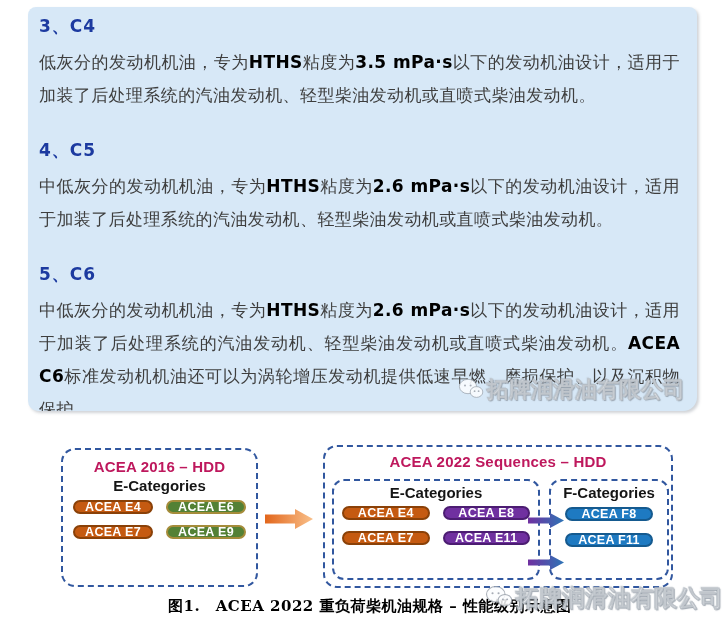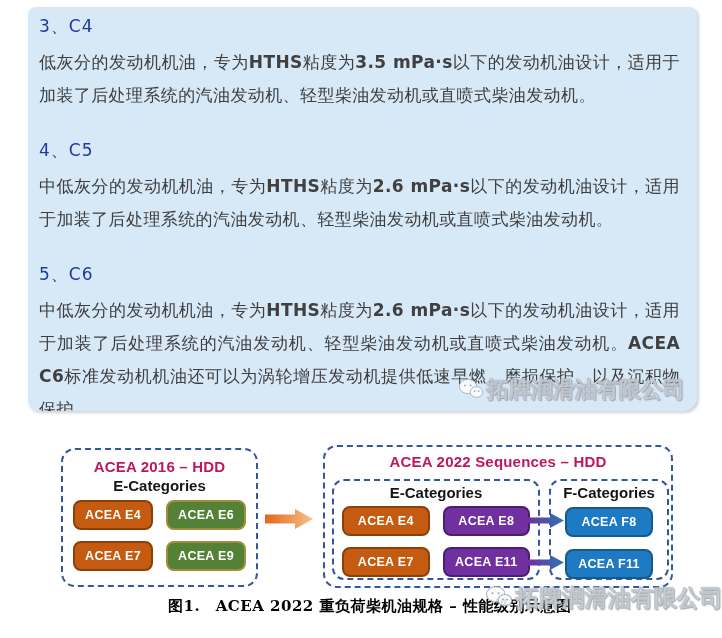--- a/index.html
+++ b/index.html
@@ -9,28 +9,28 @@
     font-family:"DejaVu Sans", sans-serif; position:relative;
   }
   
   .panel {
     position:absolute; left:28px; top:7px; width:669px; height:404px;
     background:#d7e8f7; border-radius:8px 8px 14px 10px;
     padding:8px 17px 0 11px; overflow:hidden;
     box-shadow:2px 2px 3px rgba(120,130,140,.35);
   }
   .sec h3 {
-    margin:0 0 8px 0; font-size:17px; font-weight:normal; color:#1c3aa0;
+    margin:0 0 8px 0; font-size:17px; font-weight:bold; color:#1c3aa0;
     letter-spacing:1px;
   }
   .sec p {
     margin:0 0 27px 0; font-size:17px; line-height:33px; color:#3e3e3e;
     text-align:justify; letter-spacing:.4px;
   }
-  .sec p .b { font-weight:bold; color:#404040; }
+  .sec p .b { font-weight:bold; color:#000000; }
   
   .wm {
     position:absolute; display:flex; align-items:flex-end; gap:3px;
     font-size:22px; font-weight:bold; white-space:nowrap;
     color:rgba(248,250,252,.92);
     text-shadow:1px 1px 1px rgba(140,150,160,.75), -1px -1px 1px rgba(170,178,186,.55);
     -webkit-text-stroke:.6px rgba(150,158,168,.55);
     pointer-events:none;
   }
   .wm-panel { right:12px; bottom:6px; }
@@ -47,21 +47,21 @@
     text-align:center; font-size:15px; font-weight:600; color:#151515;
     font-family:"Liberation Sans", sans-serif;
   }
   .left-box { position:absolute; left:61px; top:3px; width:197px; height:139px; padding-top:8px; }
   .left-box .box-sub { margin-top:2px; }
   .pill-grid {
     display:grid; grid-template-columns:1fr 1fr; gap:11px 13px;
     margin:6px 10px 0 10px;
   }
   .pill {
-    height:30px; border-radius:8px; display:flex; align-items:center; justify-content:center;
+    height:14px; border-radius:8px; display:flex; align-items:center; justify-content:center;
     color:#ffffff; font-weight:bold; font-size:12.5px;
     font-family:"Liberation Sans", sans-serif; letter-spacing:.3px;
   }
   .pill.orange { background:#c55a11; border:2px solid #8a4108; }
   .pill.green  { background:#538135; border:2px solid #a58c3a; }
   .pill.purple { background:#7030a0; border:2px solid #4c1d72; }
   .pill.blue   { background:#1e7ac2; border:2px solid #155a8f; }
   .big-arrow { position:absolute; left:265px; top:63px; }
   .right-box { position:absolute; left:323px; top:0; width:350px; height:143px; padding-top:6px; }
   .inner-row { position:absolute; left:7px; top:32px; display:flex; gap:9px; }

